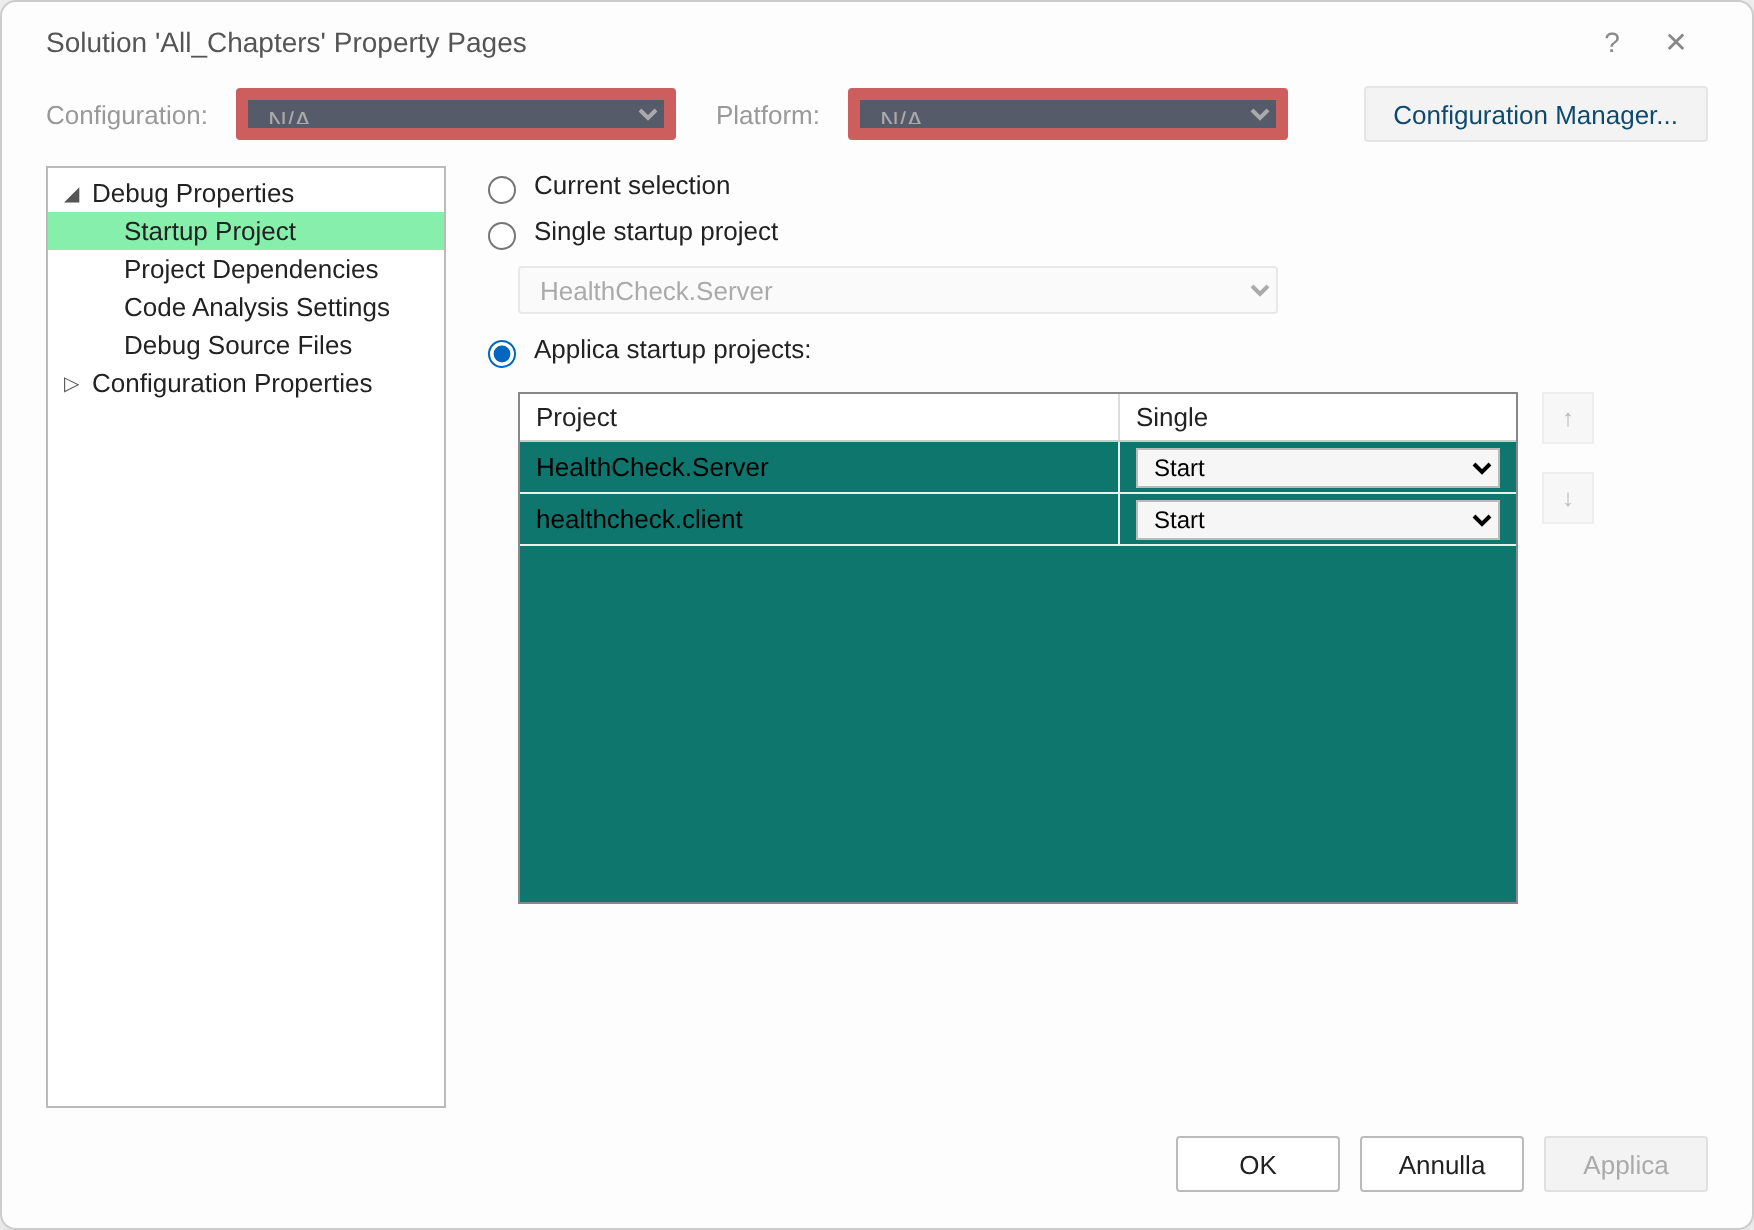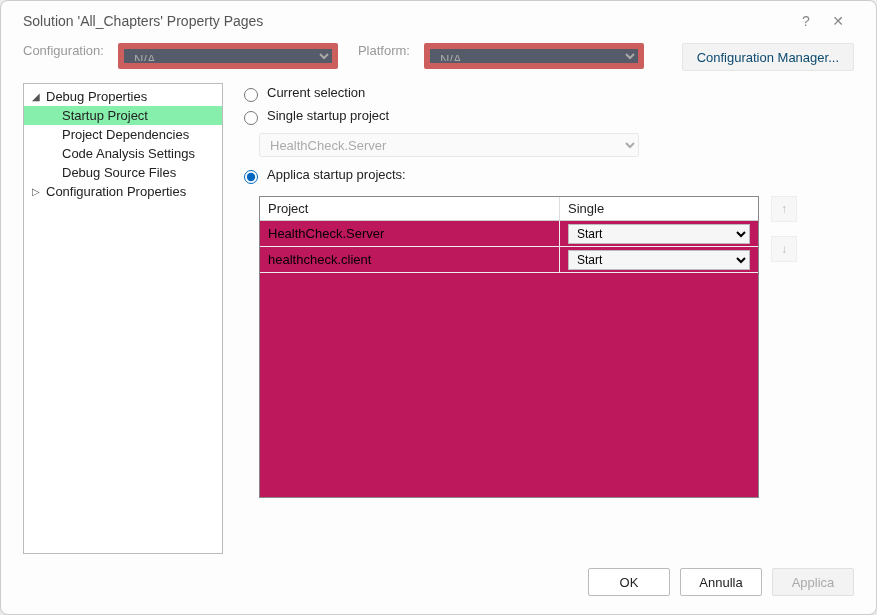--- a/index.html
+++ b/index.html
@@ -43,20 +43,21 @@
     }
     .titlebar .close {
       width: 40px;
       text-align: center;
       color: #888;
       cursor: pointer;
       font-size: 14px;
     }
     .config-row {
       display: flex;
+      align-items: center;
       padding: 4px 22px 12px 22px;
       gap: 10px;
     }
     .config-row .label {
       color: #999;
       margin-right: 4px;
     }
     .config-row select.disabled-select {
       background: #0f172a;
       border: 6px solid #b91c1c;
@@ -137,22 +138,22 @@
     }
     .table-wrap {
       display: flex;
       margin-top: 6px;
       margin-left: 20px;
       gap: 12px;
     }
     .grid {
       border: 1px solid #888;
       width: 500px;
-      height: 302px;
-      background: #be185d;
+      height: 256px;
+      background: #0f766e;
     }
     .grid-header {
       display: flex;
       background: #fff;
       border-bottom: 1px solid #ccc;
     }
     .grid-header .hcell {
       padding: 4px 8px;
       border-right: 1px solid #ddd;
       color: #222;

